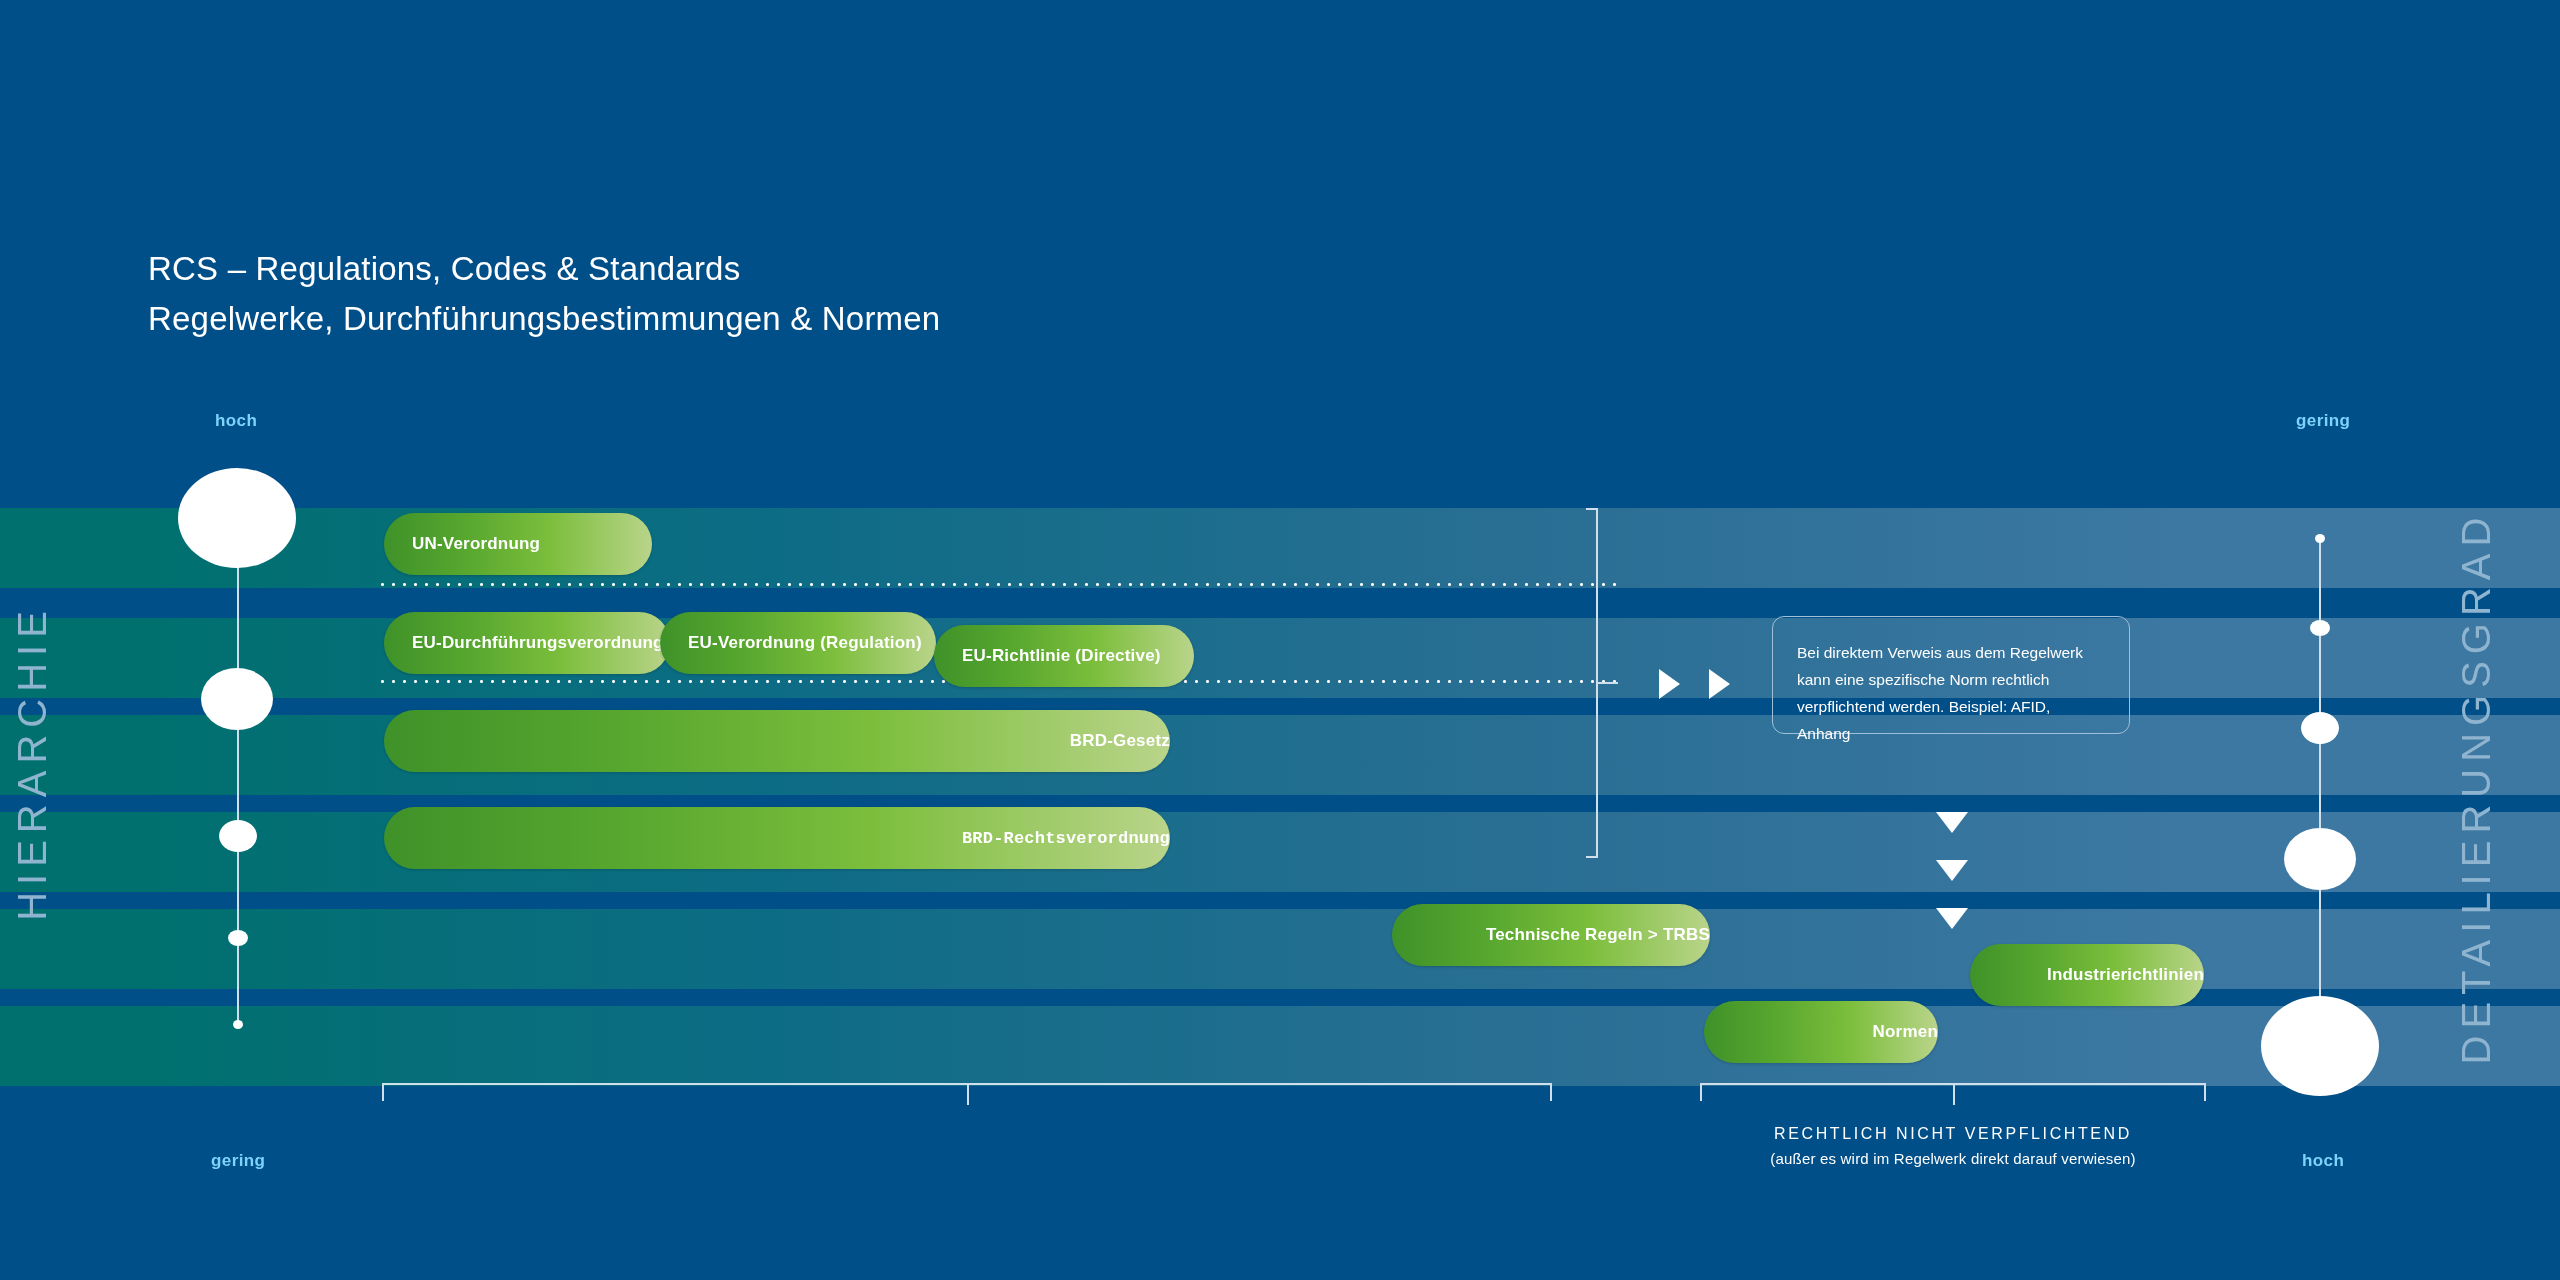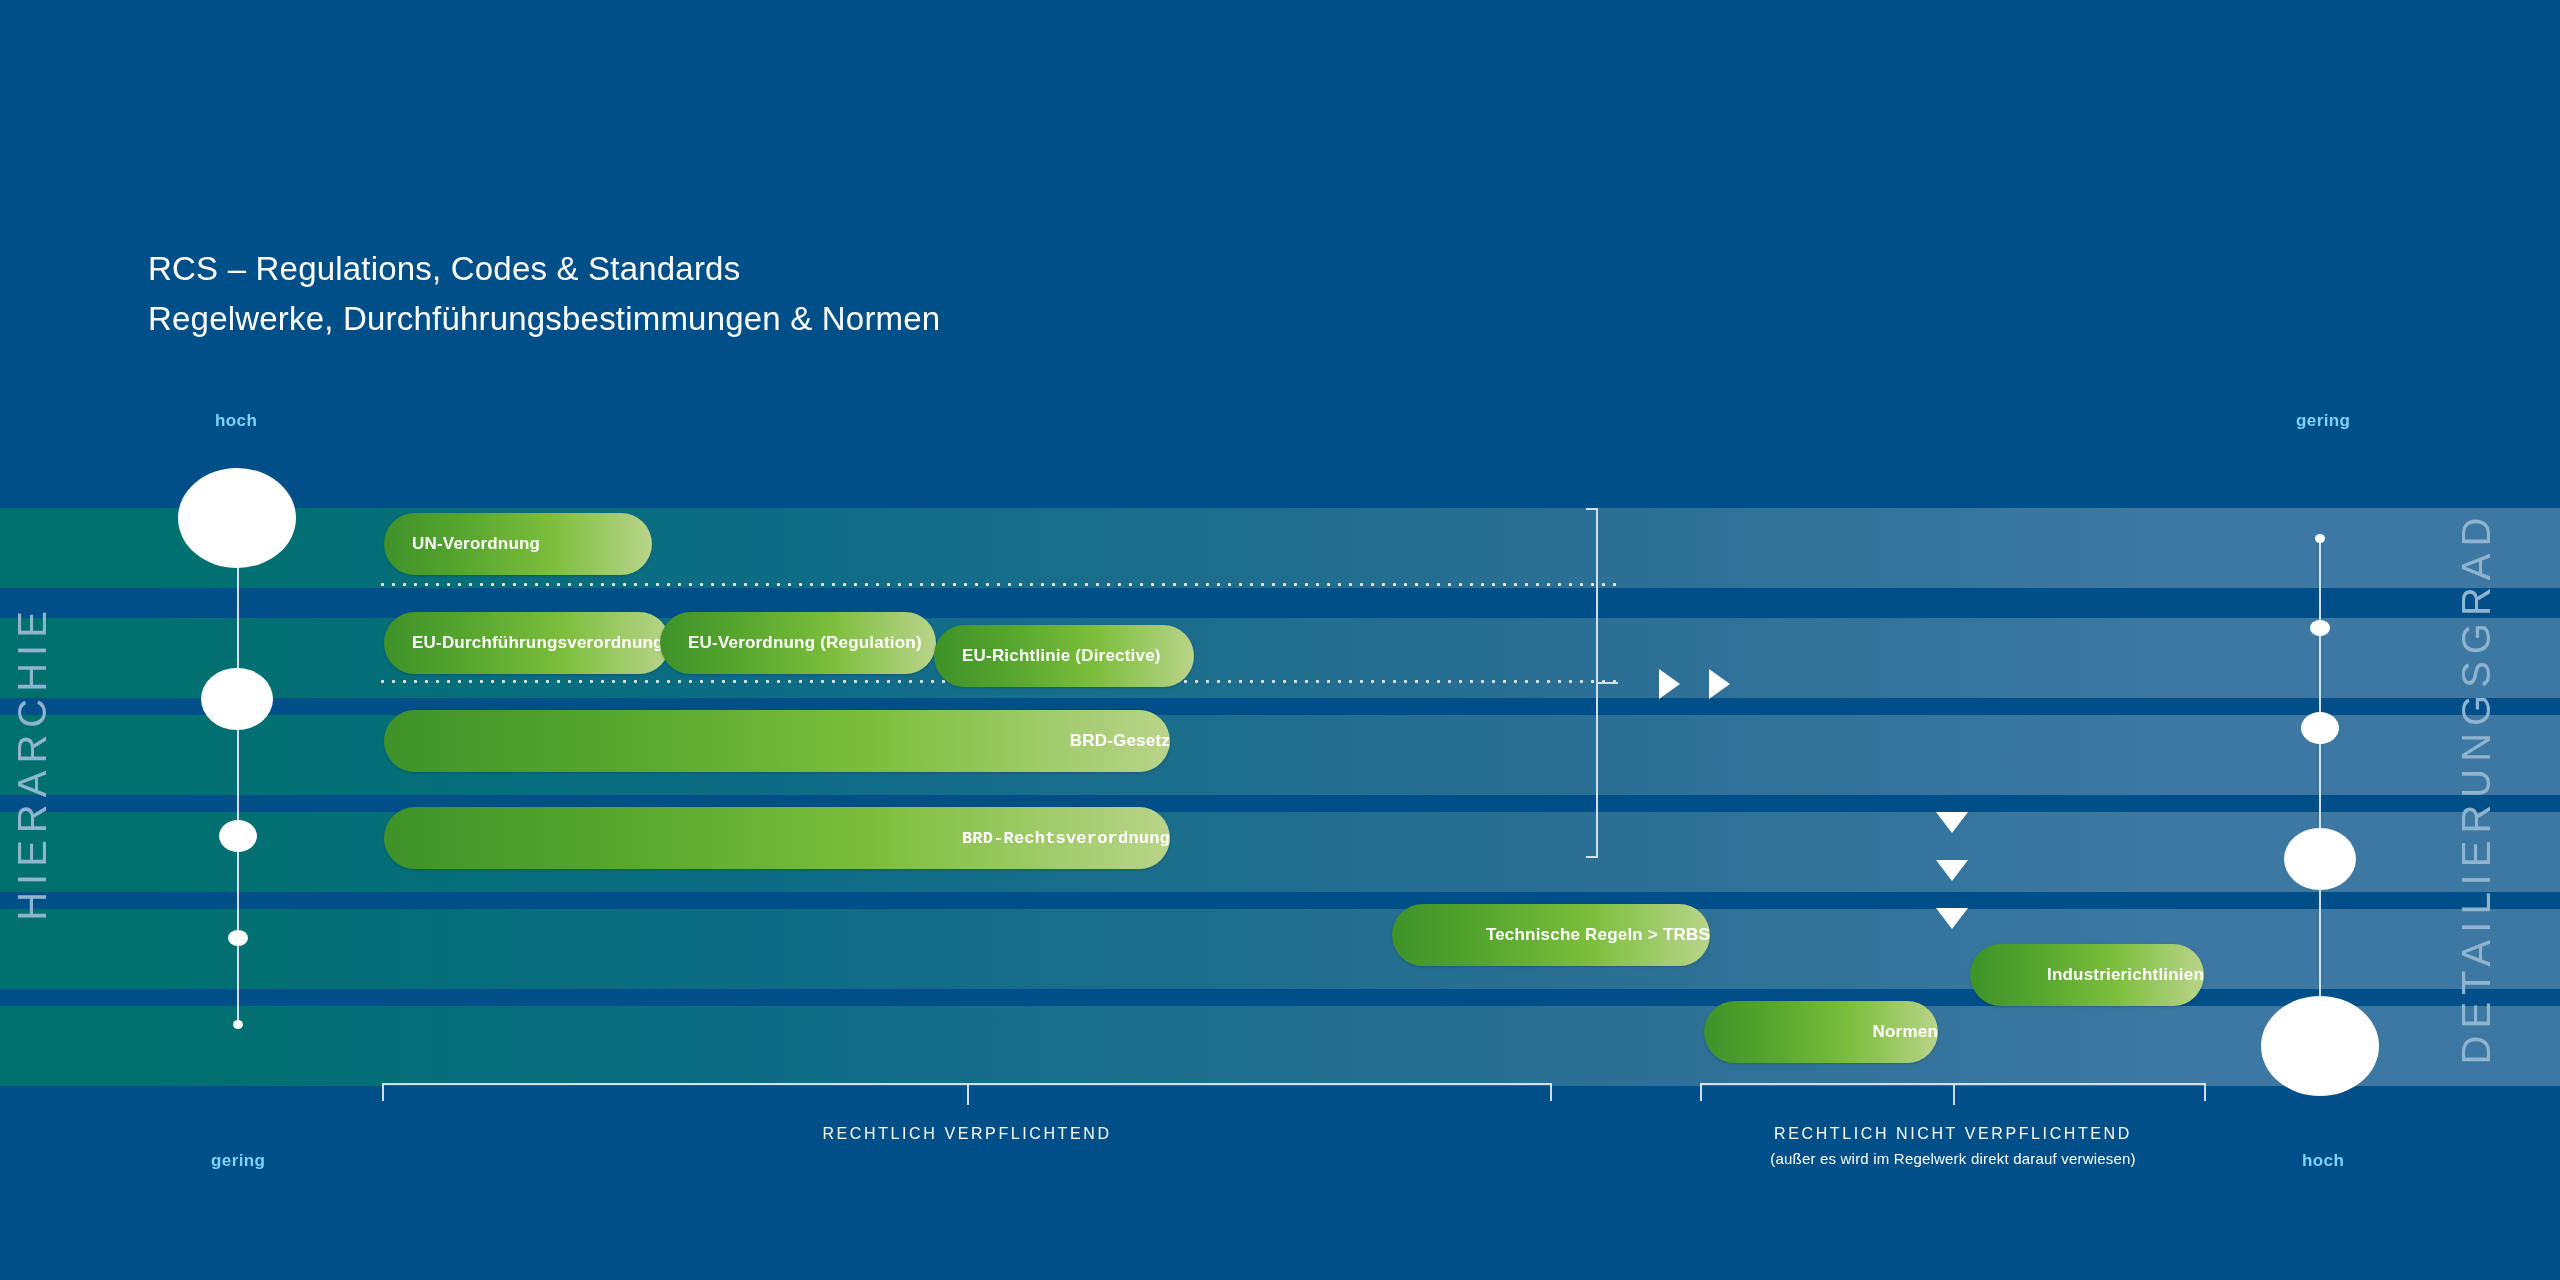--- a/index.html
+++ b/index.html
@@ -187,32 +187,36 @@
   <div class="vbracket" style="left:1586px;top:508px;width:34px;height:350px;">
     <div class="stem"></div>
     <div class="cap" style="top:0;"></div>
     <div class="cap" style="bottom:0;"></div>
     <div class="mid" style="top:174px;"></div>
   </div>
 
   <div class="tri-right" style="left:1659px;top:669px;"></div>
   <div class="tri-right" style="left:1709px;top:669px;"></div>
 
+  <div class="note" style="left:1772px;top:616px;width:358px;height:118px;">
+    <div>Bei direktem Verweis aus dem Regelwerk</div>
+    <div>kann eine spezifische Norm rechtlich</div>
+    <div>verpflichtend werden. Beispiel: AFID, Anhang</div>
+  </div>
 
   <div class="tri-down" style="left:1936px;top:812px;"></div>
   <div class="tri-down" style="left:1936px;top:860px;"></div>
   <div class="tri-down" style="left:1936px;top:908px;"></div>
 
   <div class="hbracket" style="left:382px;top:1083px;width:1170px;">
     <div class="rail"></div>
     <div class="endL"></div>
     <div class="endR"></div>
     <div class="tick" style="left:585px;"></div>
   </div>
-  <div class="bracket-label" style="left:382px;top:1125px;width:1170px;">RECHTLICH VERPFLICHTEND</div>
 
   <div class="hbracket" style="left:1700px;top:1083px;width:506px;">
     <div class="rail"></div>
     <div class="endL"></div>
     <div class="endR"></div>
     <div class="tick" style="left:253px;"></div>
   </div>
   <div class="bracket-label" style="left:1700px;top:1125px;width:506px;">RECHTLICH NICHT VERPFLICHTEND</div>
   <div class="bracket-sub" style="left:1640px;top:1150px;width:626px;">(außer es wird im Regelwerk direkt darauf verwiesen)</div>
 

